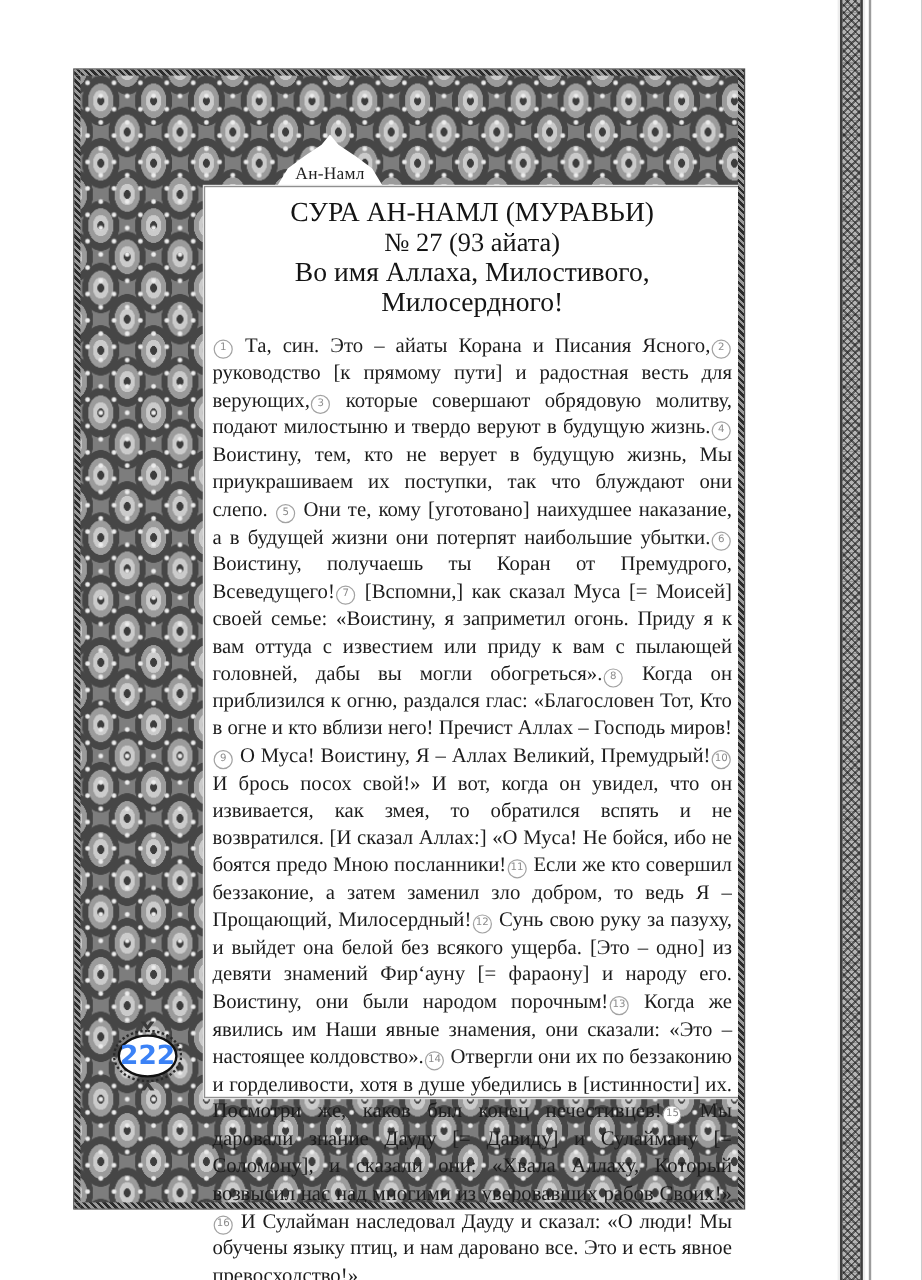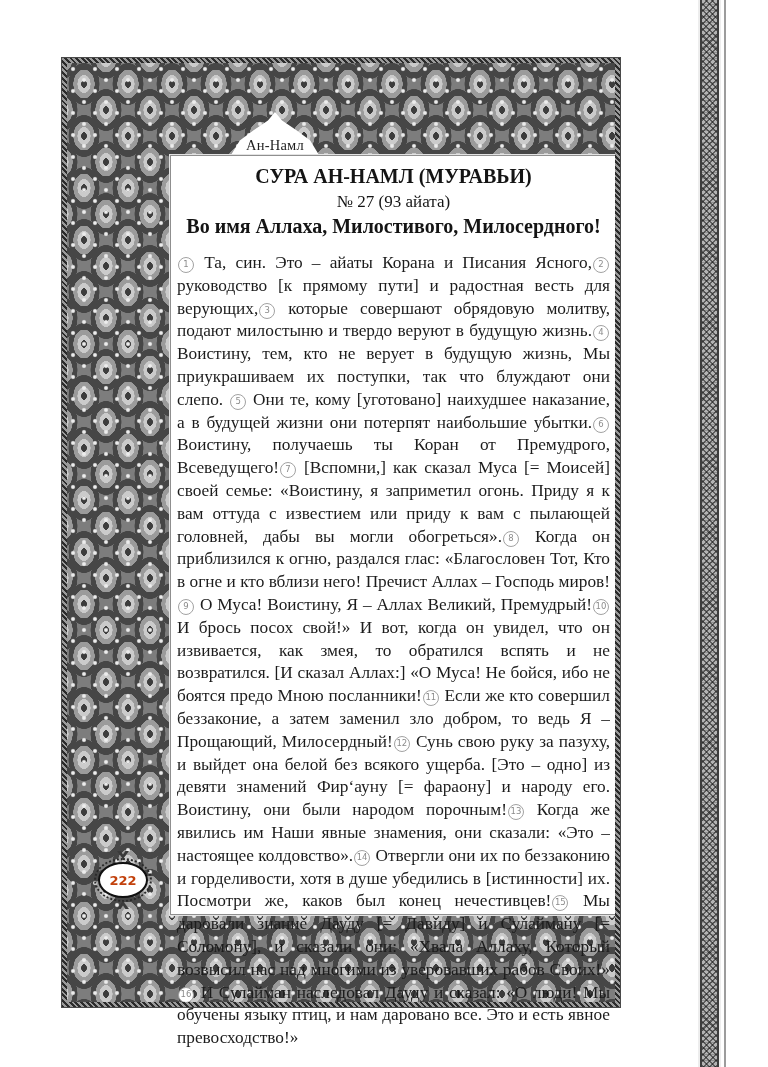--- a/index.html
+++ b/index.html
@@ -43,22 +43,22 @@
   }
 
   
   .panel{
     position:absolute;left:108px;top:97px;right:3px;bottom:92px;z-index:2;
     background:#ffffff;border:1px solid #8f8f8f;box-sizing:border-box;
     padding:8px 6px 0 6px;
     box-shadow:0 0 0 1px #e3e3e3;
   }
   .t-line{text-align:center;line-height:25px;color:#141414;}
-  .t-bold{font-weight:bold;font-size:20px;}
-  .t-reg{font-size:17px;}
+  .t-bold{font-weight:normal;font-size:23px;}
+  .t-reg{font-size:22px;}
   .body-text{
     margin:13px 0 0 0;
     font-size:17.3px;line-height:22.8px;color:#1c1c1c;
     text-align:justify;
   }
   .ayah-circle{
     display:inline-block;width:14px;height:14px;line-height:13px;
     border:1px solid #a2a2a2;border-radius:50%;
     font-family:"DejaVu Sans","Liberation Sans",sans-serif;
     font-size:8.5px;color:#8b8b8b;text-align:center;
@@ -75,21 +75,21 @@
   .badge::before,.badge::after{
     content:"";position:absolute;left:50%;transform:translateX(-50%);
     width:12px;height:8px;background:#3a3a3a;
   }
   .badge::before{top:-9px;clip-path:polygon(50% 100%,0 0,30% 0,50% 45%,70% 0,100% 0);}
   .badge::after{bottom:-9px;clip-path:polygon(50% 0,0 100%,30% 100%,50% 55%,70% 100%,100% 100%);}
   .badge-inner{
     width:46px;height:32px;background:#ffffff;border:2.5px solid #101010;border-radius:50%;
     display:flex;align-items:center;justify-content:center;
     font-family:"DejaVu Sans","Liberation Sans",sans-serif;
-    font-weight:bold;font-size:13px;color:#c2410c;
+    font-weight:bold;font-size:22px;color:#3b82f6;
   }
 
   
   .edge-strip{
     position:absolute;left:700px;top:0;width:19px;height:1067px;box-sizing:border-box;
     background-color:#b3b3b3;
     background-image:
       repeating-linear-gradient(45deg, rgba(25,25,25,.55) 0 1.5px, transparent 1.5px 4.5px),
       repeating-linear-gradient(-45deg, rgba(25,25,25,.55) 0 1.5px, transparent 1.5px 4.5px),
       repeating-linear-gradient(0deg, rgba(0,0,0,.2) 0 1px, transparent 1px 6px);

